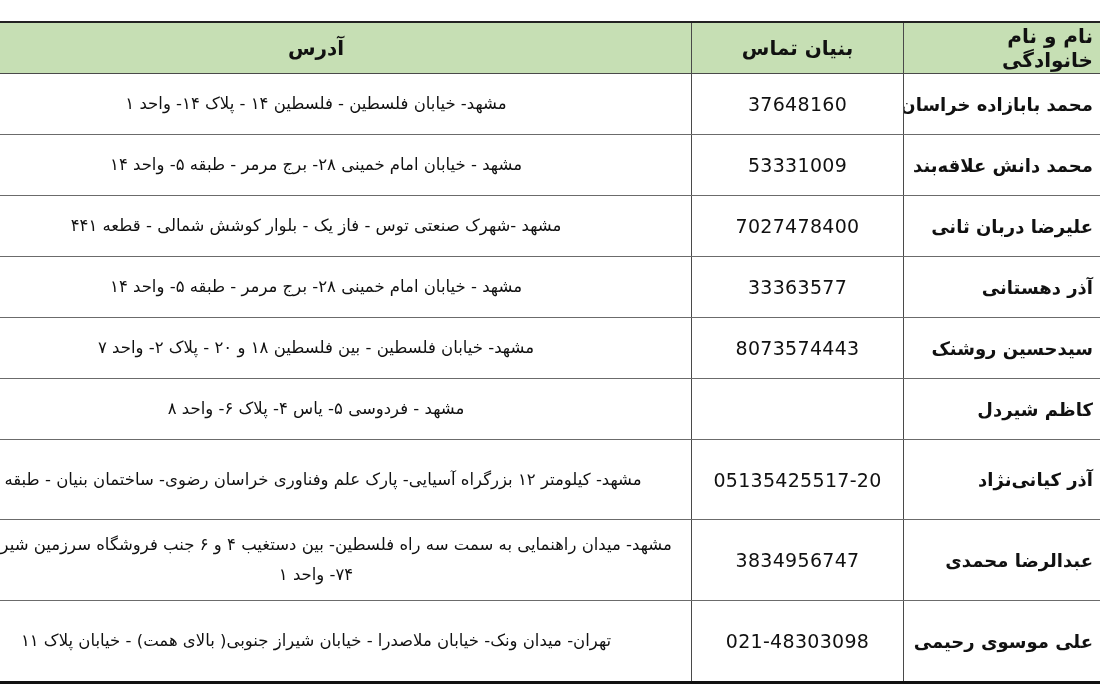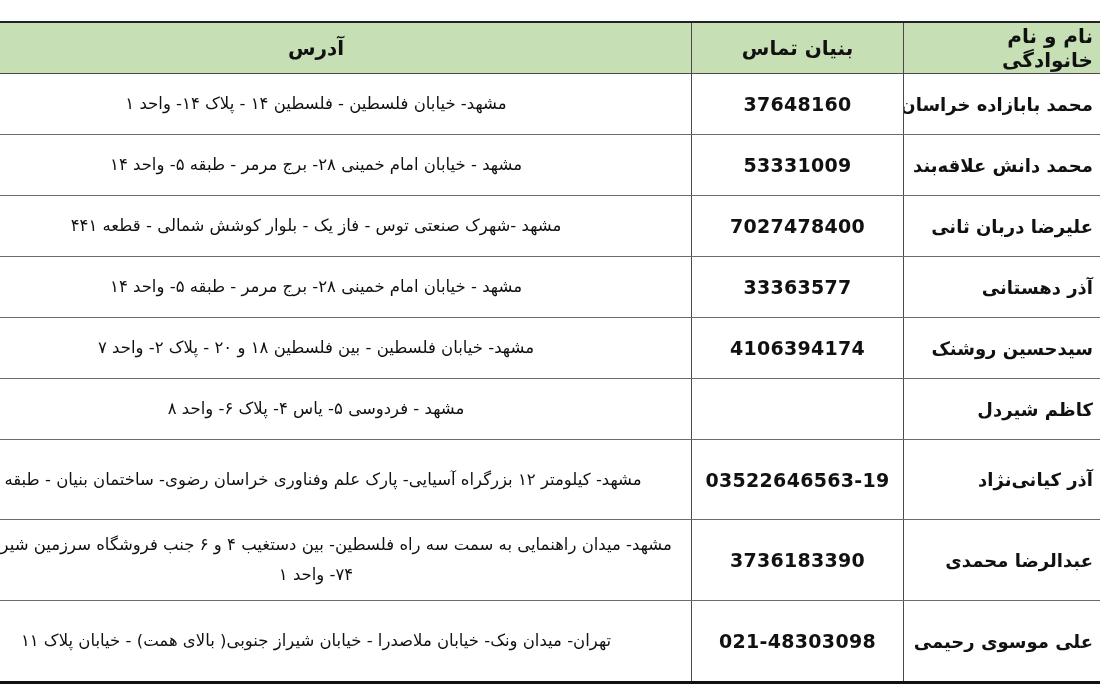--- a/index.html
+++ b/index.html
@@ -65,21 +65,21 @@
     font-size: 18px;
     font-weight: bold;
     text-align: right;
     padding-right: 72px;
     white-space: nowrap;
     overflow: hidden;
   }
   table.contacts td.phone {
     font-family: "DejaVu Sans", sans-serif;
     font-size: 19px;
-    font-weight: bold;
+    font-weight: normal;
     letter-spacing: 0.3px;
   }
   table.contacts td.addr {
     font-family: "DejaVu Sans", sans-serif;
     font-size: 16.5px;
     line-height: 30px;
     white-space: normal;
     overflow: hidden;
   }
   tr.r-single td { height: 60px; }
@@ -119,36 +119,36 @@
         <td class="phone">7027478400</td>
         <td class="addr">مشهد -شهرک صنعتی توس - فاز یک - بلوار کوشش شمالی - قطعه ۴۴۱</td>
       </tr>
       <tr class="r-single">
         <td class="name">آذر دهستانی</td>
         <td class="phone">33363577</td>
         <td class="addr">مشهد - خیابان امام خمینی ۲۸- برج مرمر - طبقه ۵- واحد ۱۴</td>
       </tr>
       <tr class="r-single">
         <td class="name">سیدحسین روشنک</td>
-        <td class="phone">4106394174</td>
+        <td class="phone">8073574443</td>
         <td class="addr">مشهد- خیابان فلسطین - بین  فلسطین ۱۸ و ۲۰ - پلاک ۲- واحد ۷</td>
       </tr>
       <tr class="r-single">
         <td class="name">کاظم شیردل</td>
         <td class="phone"></td>
         <td class="addr">مشهد - فردوسی ۵- یاس ۴- پلاک ۶- واحد ۸</td>
       </tr>
       <tr class="r-double">
         <td class="name">آذر کیانی‌نژاد</td>
-        <td class="phone">03522646563-19</td>
+        <td class="phone">05135425517-20</td>
         <td class="addr">مشهد- کیلومتر ۱۲ بزرگراه آسیایی- پارک علم وفناوری خراسان رضوی- ساختمان بنیان - طبقه ۳</td>
       </tr>
       <tr class="r-double2">
         <td class="name">عبدالرضا محمدی</td>
-        <td class="phone">3736183390</td>
+        <td class="phone">3834956747</td>
         <td class="addr">مشهد- میدان راهنمایی به سمت سه راه فلسطین- بین دستغیب ۴ و ۶ جنب فروشگاه سرزمین شیر- پلاک ۷۴- واحد ۱</td>
       </tr>
       <tr class="r-double2">
         <td class="name">علی موسوی رحیمی</td>
         <td class="phone">021-48303098</td>
         <td class="addr">تهران- میدان ونک- خیابان ملاصدرا - خیابان شیراز جنوبی( بالای همت) - خیابان پلاک ۱۱</td>
       </tr>
     </tbody>
   </table>
 </div>

